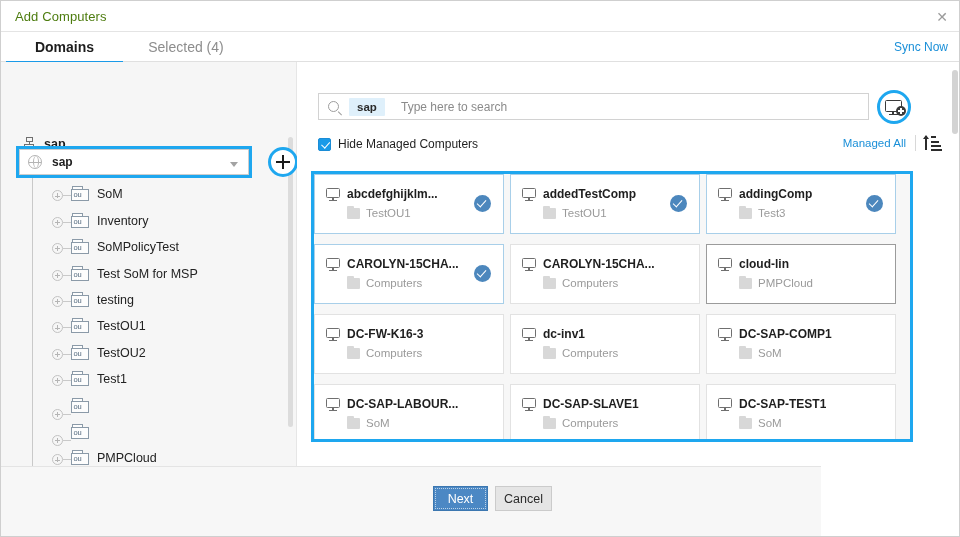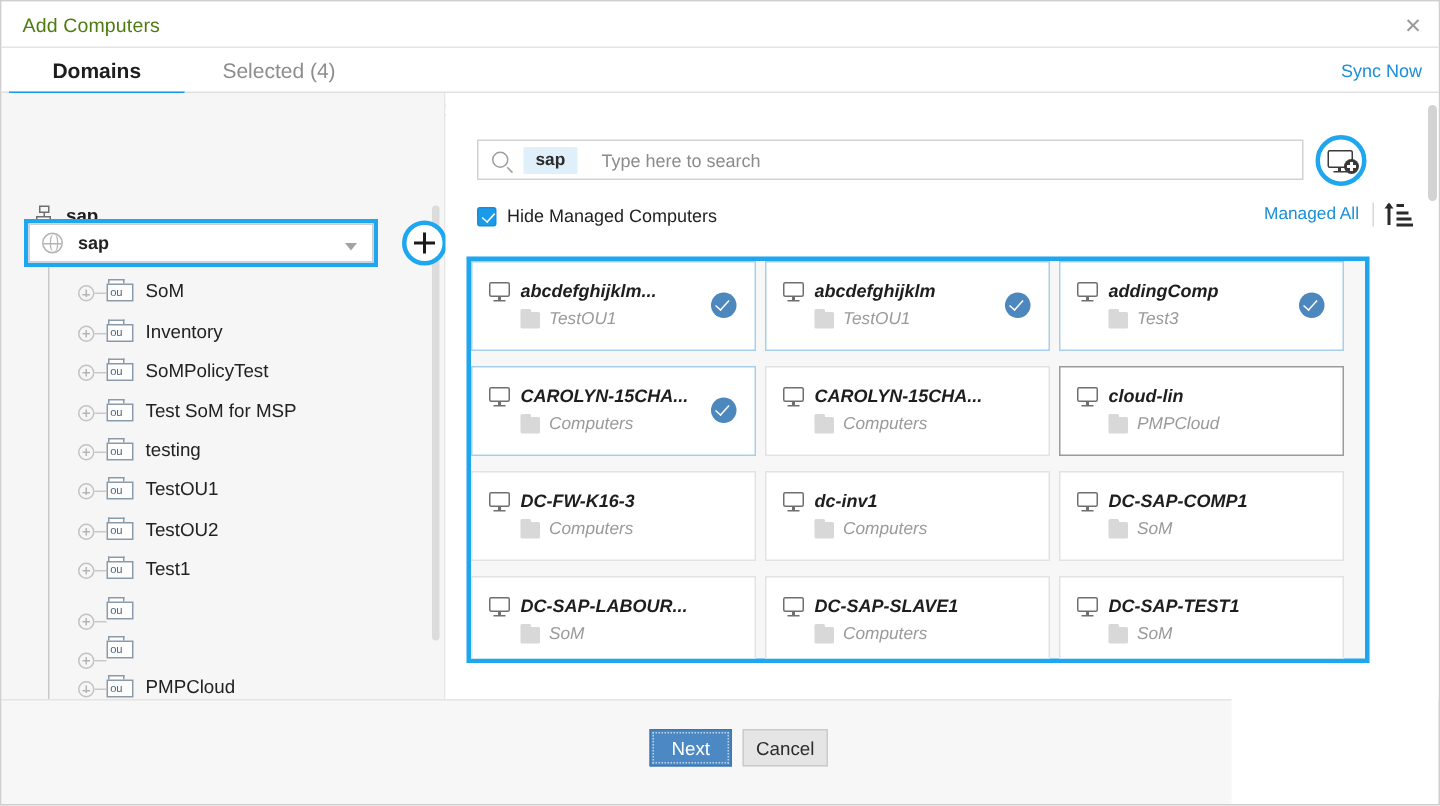--- a/index.html
+++ b/index.html
@@ -301,21 +301,20 @@
   .grid-highlight {
     position: absolute; left: 14px; top: 109px;
     width: 602px; height: 271px;
     border: 3px solid #1ea7ef;
     background: #f7f7f7;
     overflow: hidden;
   }
   .grid {
     position: absolute; left: 0; top: 0; width: 602px; height: 271px;
     padding: 15px 0 0 3px;
-    font-style: italic;
   }
   .card {
     position: absolute;
     width: 190px; height: 60px;
     background: #ffffff;
     border: 1px solid #e2e2e2;
     cursor: pointer;
   }
   .card.selected { border: 1px solid #a8cfe9; }
   .card.hovered { border: 1px solid #9b9b9b; }
@@ -609,21 +608,21 @@
             <span class="card-folder"></span>
             <span class="card-ou">TestOU1</span>
             <span class="card-check"></span>
           </div>
           <div class="card selected" style="left: 196px; top: 0px;">
             <span class="card-monitor">
               <span class="cm-screen"></span>
               <span class="cm-stand"></span>
               <span class="cm-base"></span>
             </span>
-            <span class="card-name">abcdefghijklm</span>
+            <span class="card-name">addedTestComp</span>
             <span class="card-folder"></span>
             <span class="card-ou">TestOU1</span>
             <span class="card-check"></span>
           </div>
           <div class="card selected" style="left: 392px; top: 0px;">
             <span class="card-monitor">
               <span class="cm-screen"></span>
               <span class="cm-stand"></span>
               <span class="cm-base"></span>
             </span>

